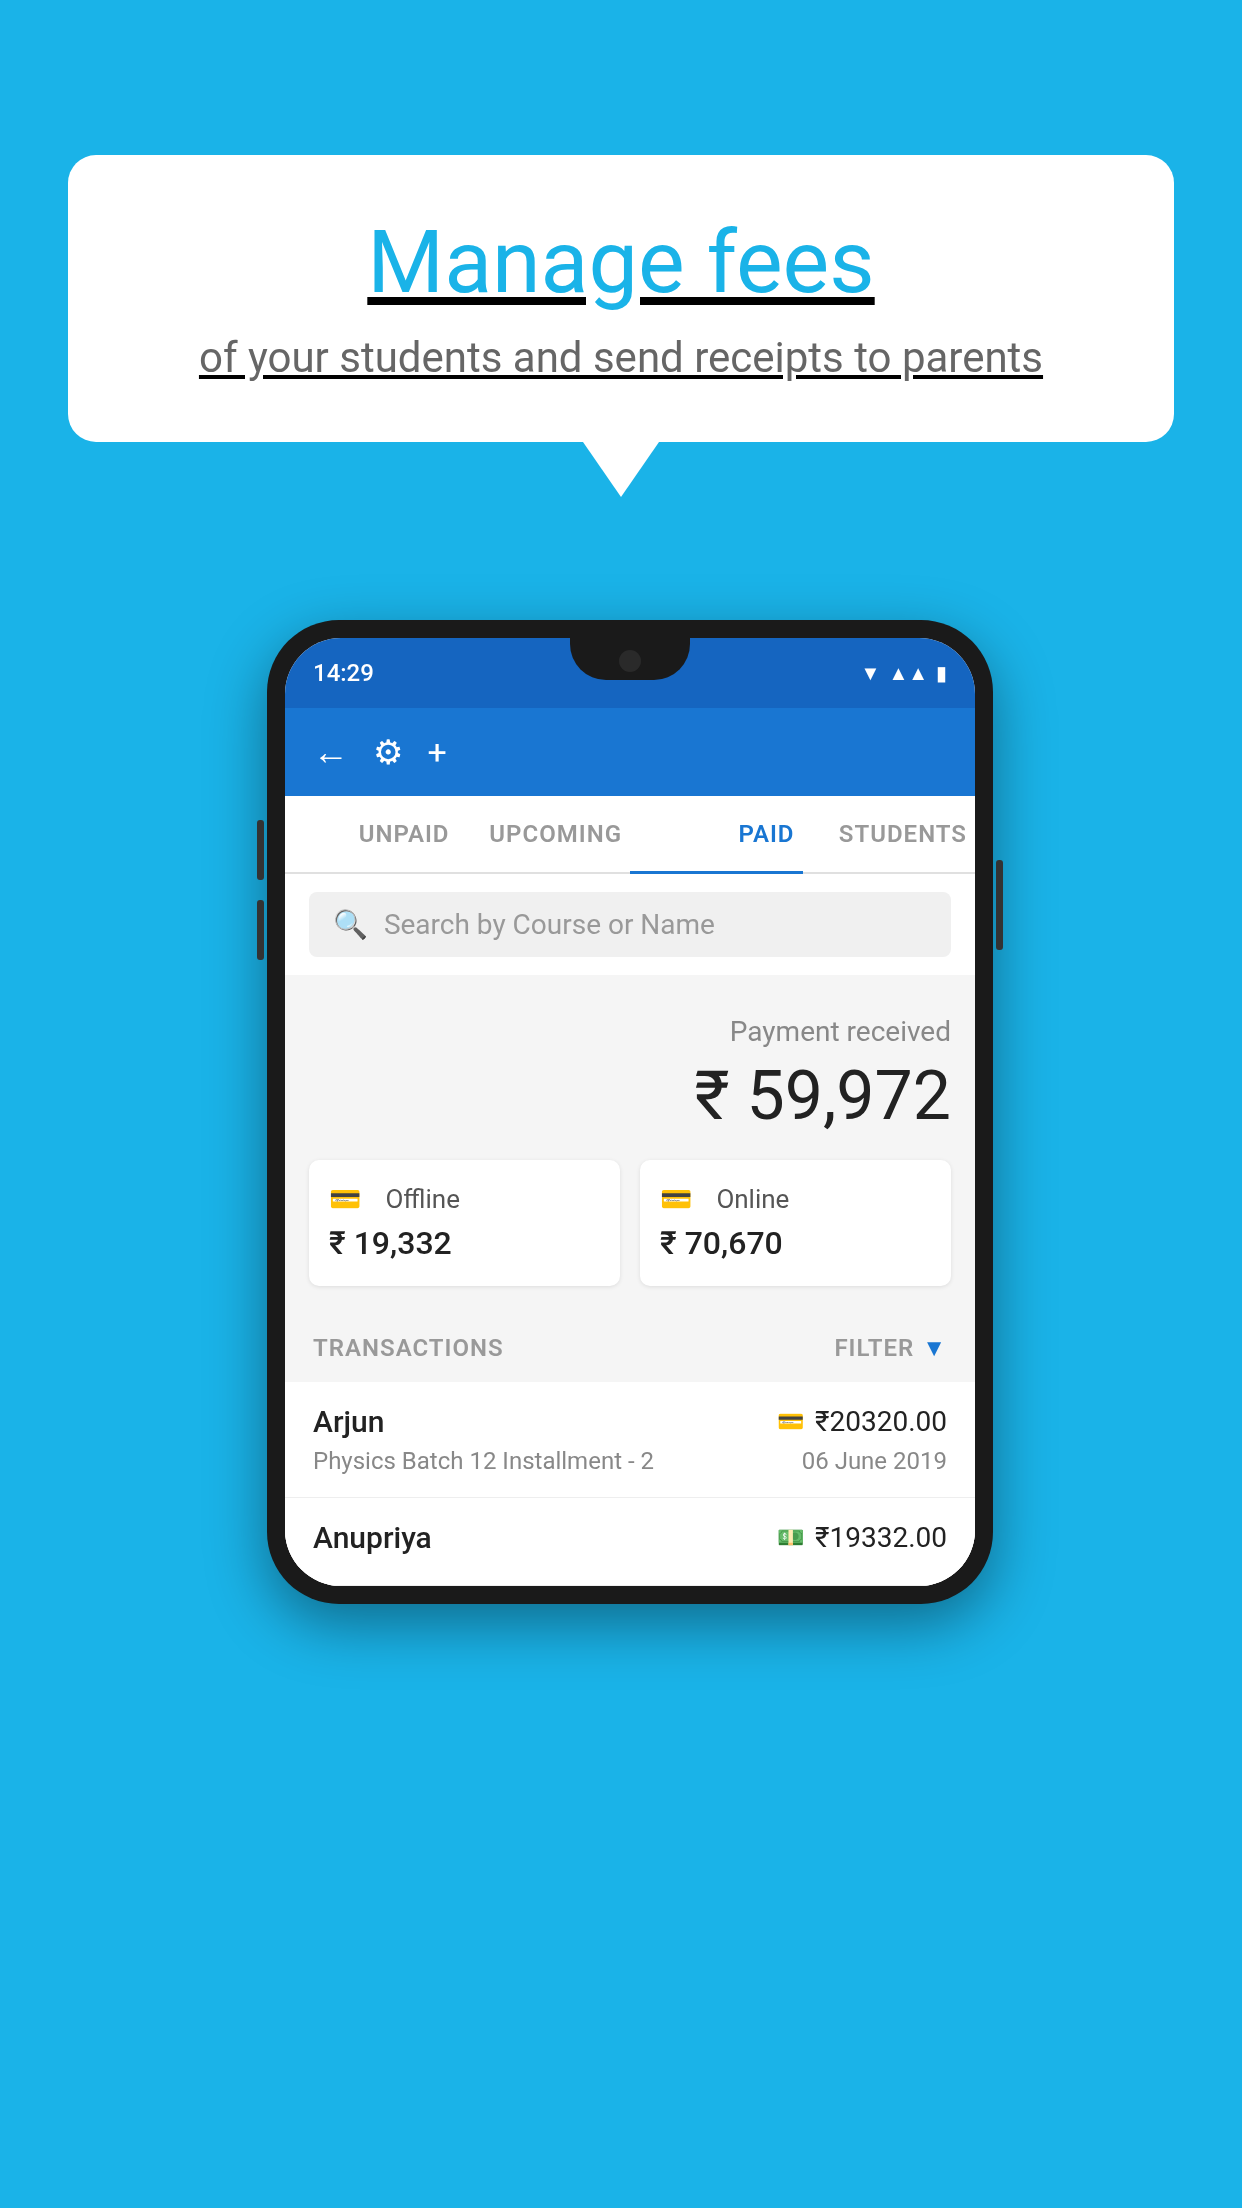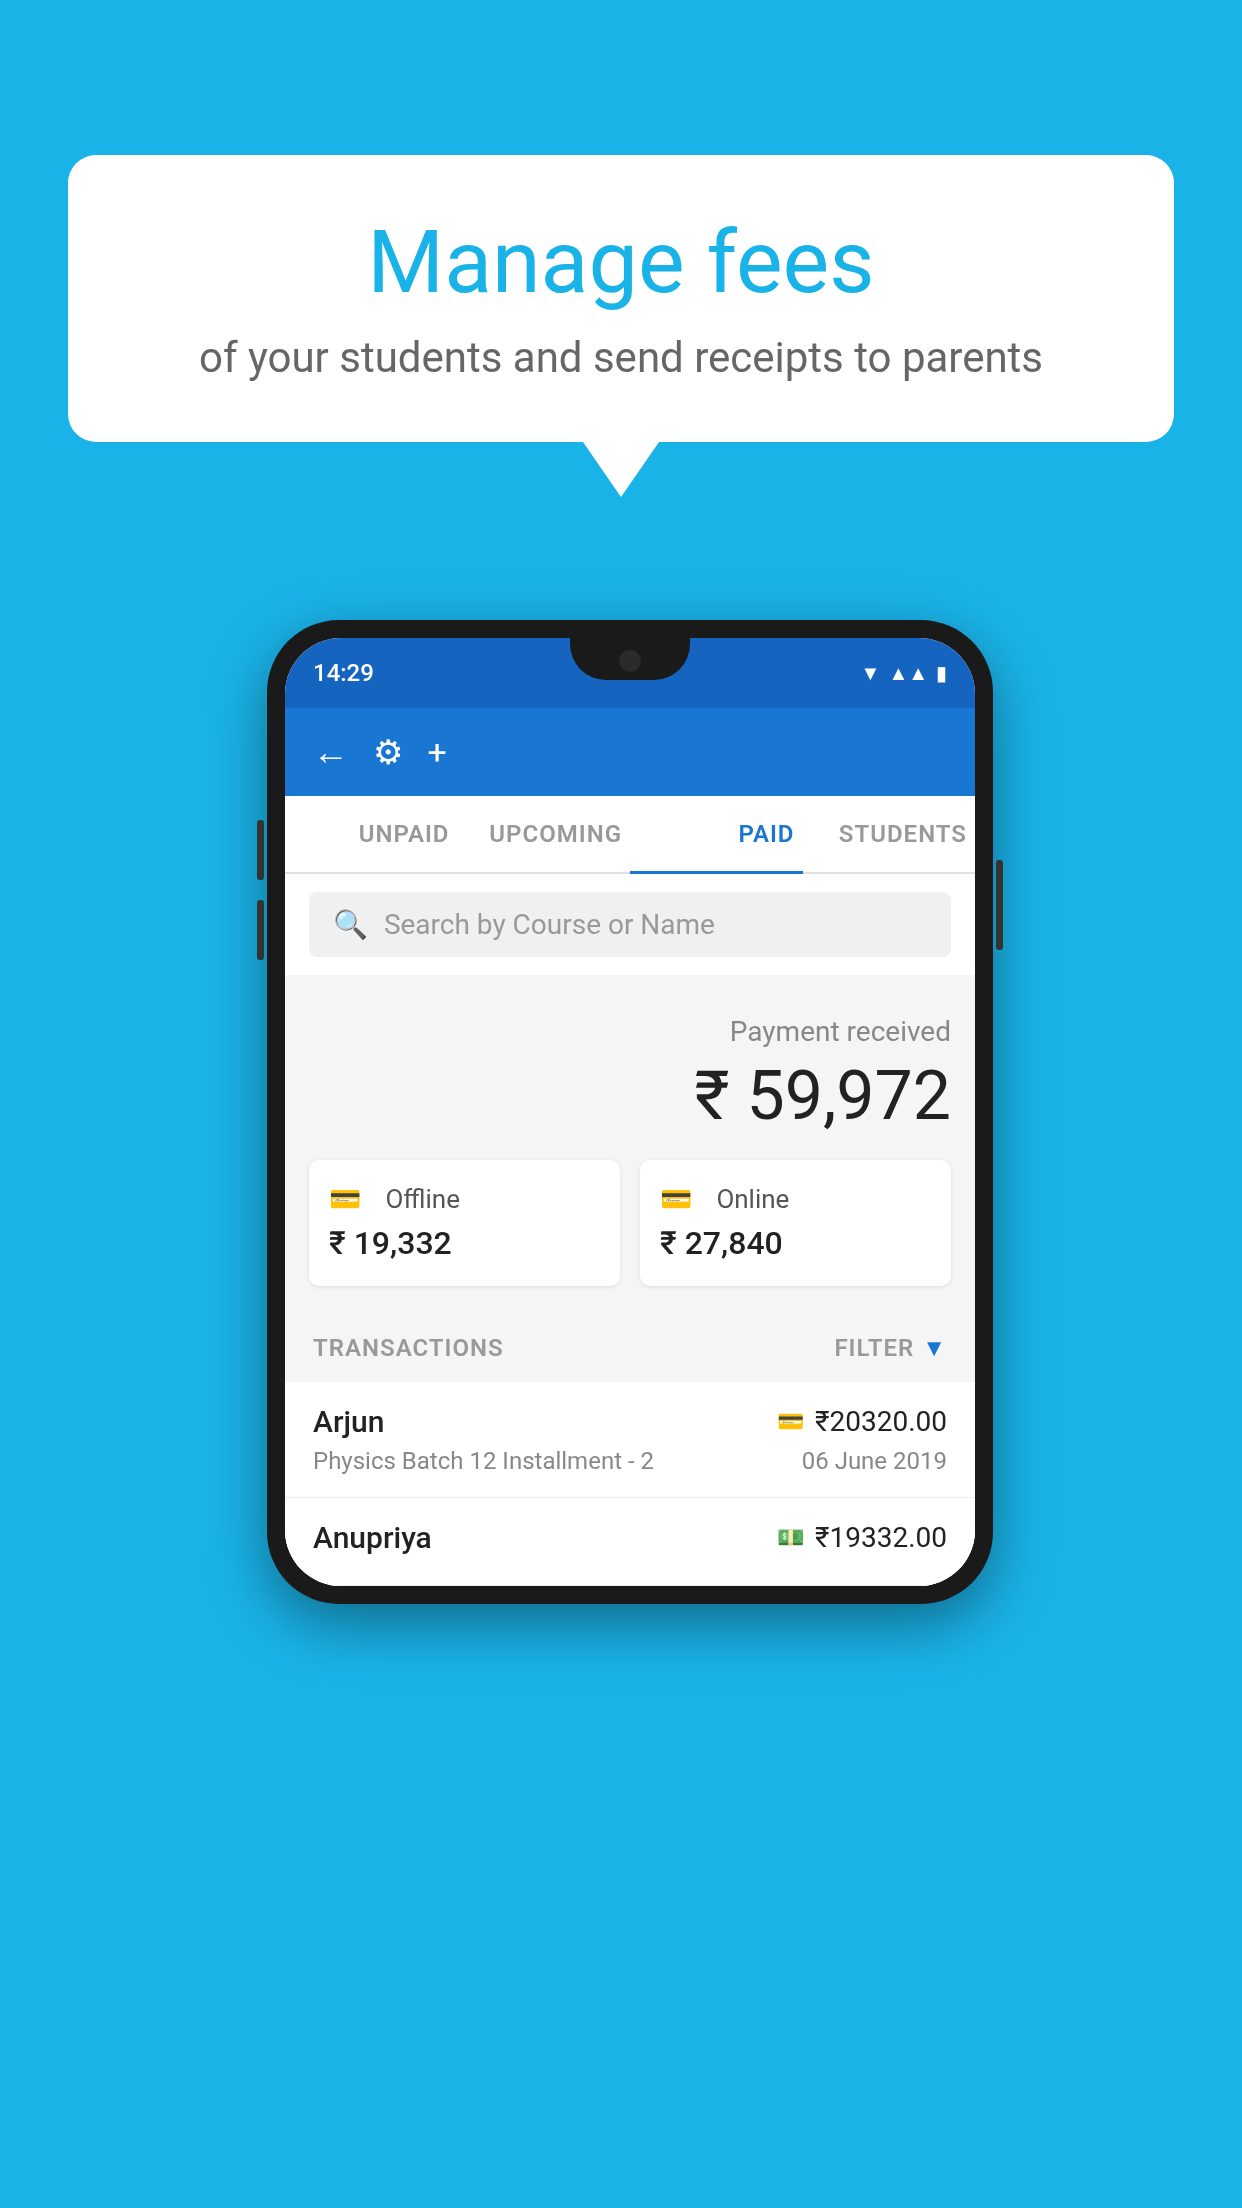--- a/index.html
+++ b/index.html
@@ -15,20 +15,21 @@
 
     
     .speech-bubble-container {
       position: absolute;
       top: 155px;
       left: 68px;
       right: 68px;
       display: flex;
       flex-direction: column;
       align-items: center;
+      text-decoration: underline;
     }
 
     .speech-bubble {
       background: white;
       border-radius: 28px;
       padding: 55px 60px 60px;
       text-align: center;
       position: relative;
       width: 100%;
     }
@@ -476,21 +477,21 @@
               <span class="card-icon">💳</span>
               <span class="card-label">Offline</span>
             </div>
             <div class="card-amount">₹ 19,332</div>
           </div>
           <div class="payment-card">
             <div class="card-header">
               <span class="card-icon">💳</span>
               <span class="card-label">Online</span>
             </div>
-            <div class="card-amount">₹ 27,840</div>
+            <div class="card-amount">₹ 70,670</div>
           </div>
         </div>
 
         <div class="transactions-header">
           <span class="transactions-label">TRANSACTIONS</span>
           <div class="filter-btn">
             <span>FILTER</span>
             <span class="filter-icon">▼</span>
           </div>
         </div>

